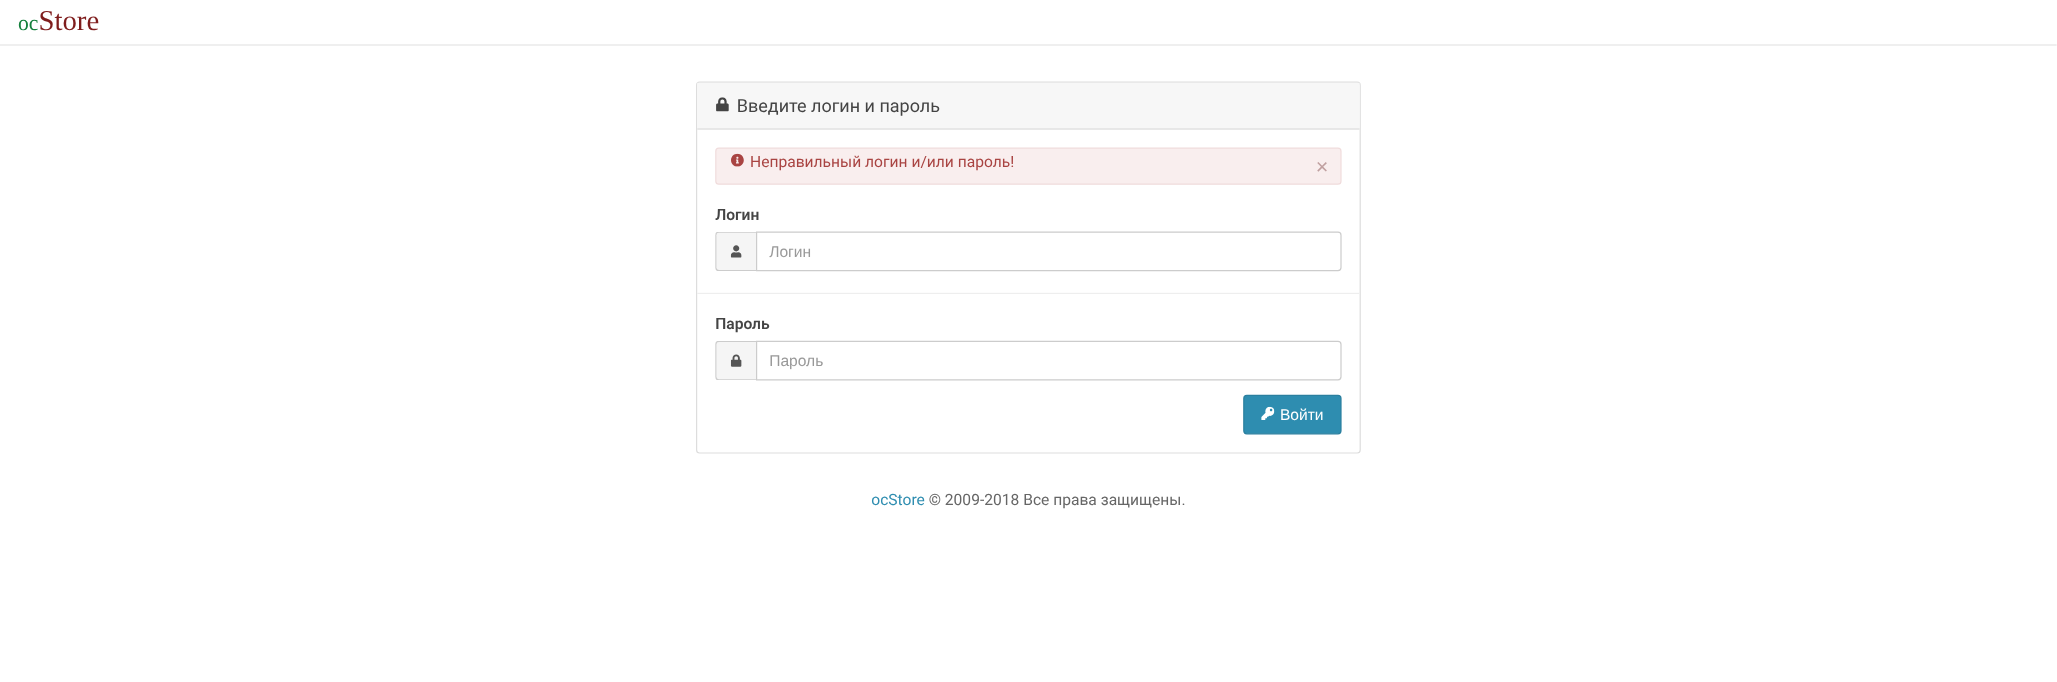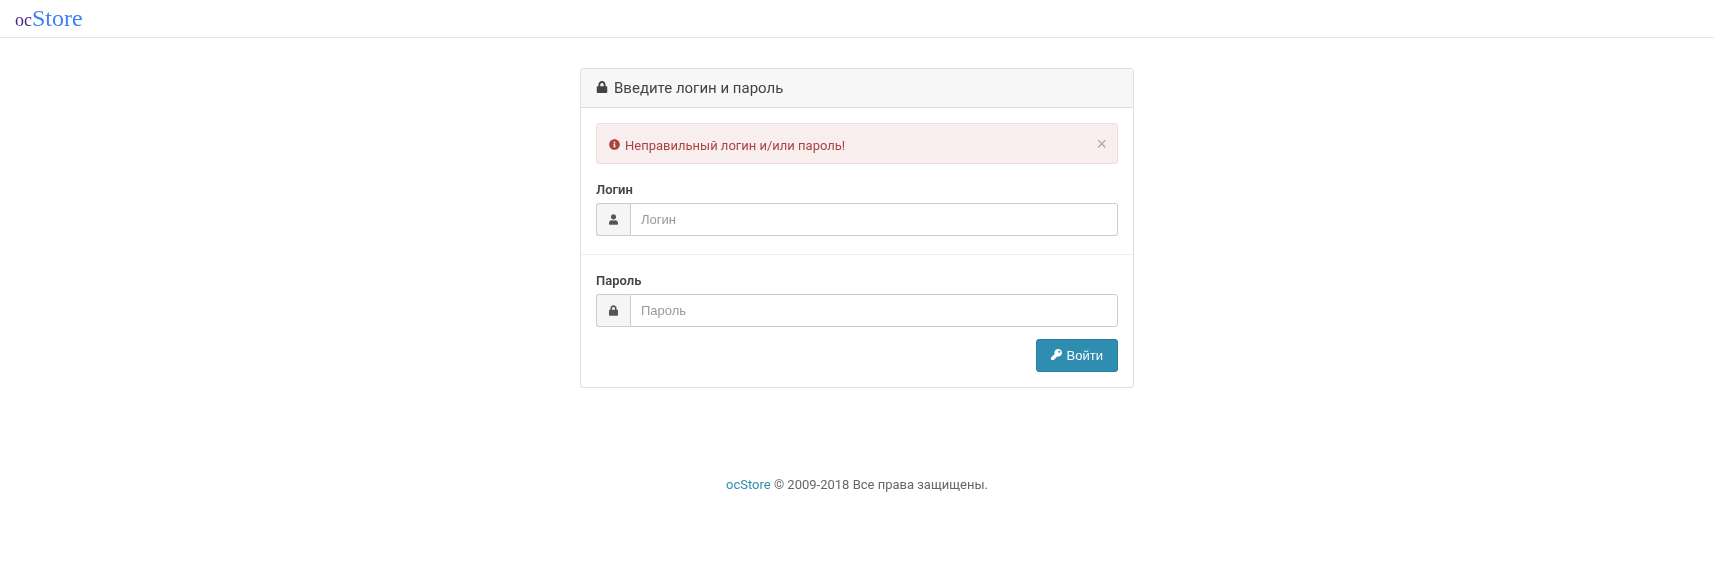--- a/index.html
+++ b/index.html
@@ -20,25 +20,25 @@
       display: flex;
       align-items: center;
     }
     .logo {
       font-size: 22px;
       font-weight: 400;
       color: #444;
     }
     .logo-oc {
       font-family: Georgia, serif;
-      color: #4c1d95;
+      color: #15803d;
       font-size: 18px;
     }
     .logo-store {
-      color: #3b82f6;
+      color: #7f1d1d;
       font-family: Georgia, serif;
       font-size: 24px;
       text-align: center;
     }
     .container {
       max-width: 554px;
       margin: 30px auto 0;
     }
     .panel {
       border: 1px solid #ddd;
@@ -55,21 +55,21 @@
       align-items: flex-start;
       gap: 6px;
     }
     .panel-body {
       padding: 15px;
     }
     .alert {
       background: #f9eeee;
       border: 1px solid #f0dcdc;
       color: #a94442;
-      padding: 14px 35px 10px 12px;
+      padding: 4px 35px 10px 12px;
       border-radius: 3px;
       margin-bottom: 18px;
       position: relative;
       font-size: 13px;
       display: flex;
       align-items: center;
       gap: 5px;
     }
     .alert-close {
       position: absolute;
@@ -138,21 +138,21 @@
       padding: 8px 14px;
       font-size: 13px;
       border-radius: 3px;
       cursor: pointer;
       display: inline-flex;
       align-items: flex-start;
       gap: 5px;
     }
     .footer {
       text-align: center;
-      margin-top: 89px;
+      margin-top: 32px;
       font-size: 13px;
       color: #666;
     }
     .footer a {
       color: #2e8db0;
       text-decoration: none;
     }
     .icon-svg {
       width: 12px;
       height: 12px;

